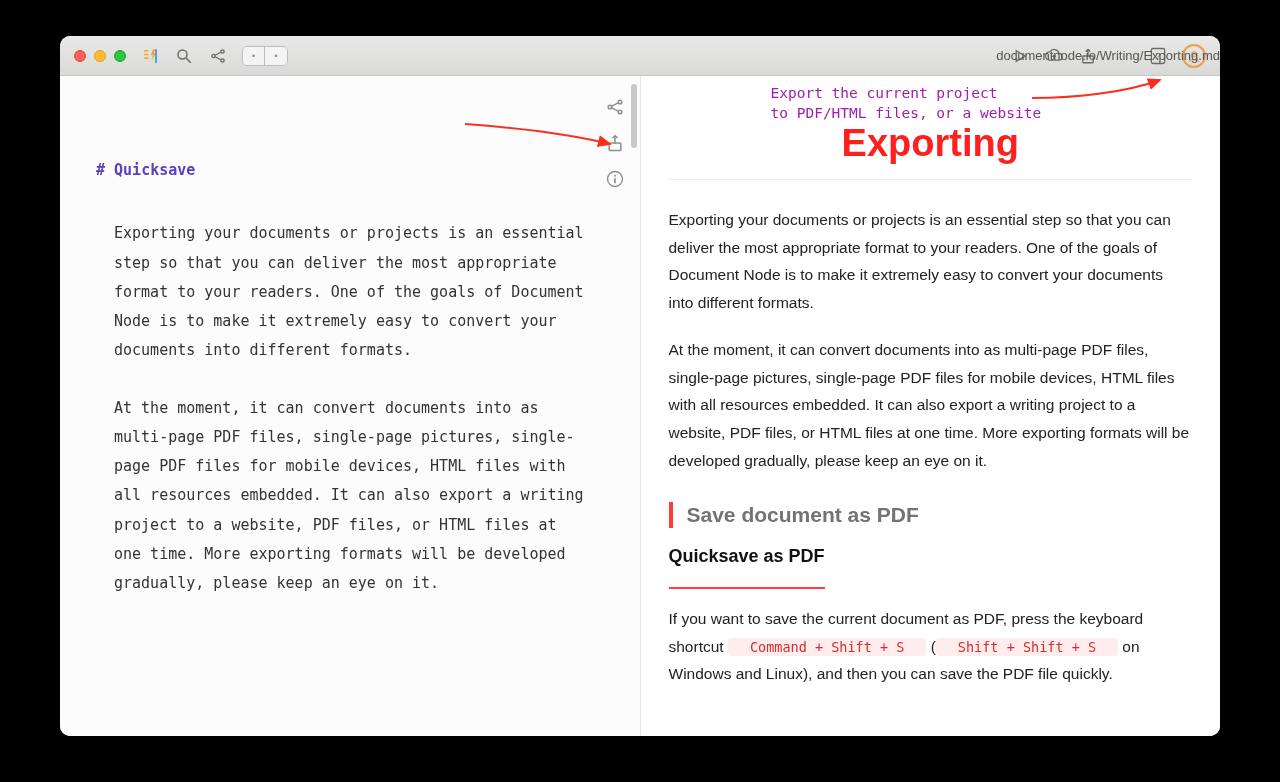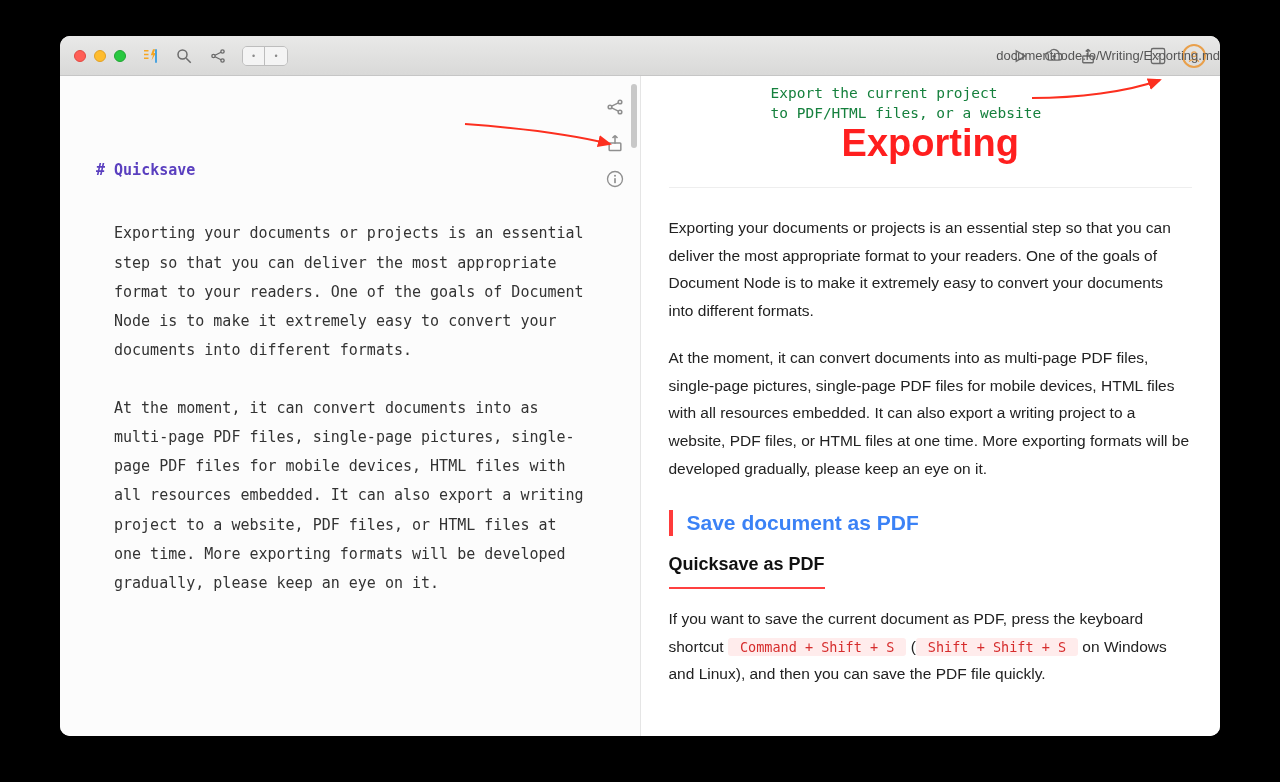--- a/index.html
+++ b/index.html
@@ -70,33 +70,33 @@
 
   .editor {
     position: absolute; left: 36px; right: 54px; top: 80px;
     font-family: "SF Mono", Menlo, monospace; font-size: 15px; color: #333;
     line-height: 1.95;
   }
   .heading-md { color: #5a3fbf; font-weight: 700; margin-bottom: 34px; font-size: 15px; }
   .editor p { margin-left: 18px; margin-bottom: 28px; }
 
   .preview { position: absolute; left: 28px; right: 28px; top: 46px; }
-  .preview-title { font-size: 38px; font-weight: 700; color: #ff1f1f; text-align: center; padding-bottom: 22px; border-bottom: 1px solid #eee; margin-bottom: 26px; }
+  .preview-title { font-size: 38px; font-weight: 700; color: #ff1f1f; text-align: center; padding-bottom: 14px; border-bottom: 1px solid #eee; margin-bottom: 26px; }
   .preview p { font-size: 15.5px; color: #222; line-height: 1.78; margin-bottom: 20px; }
   .h2blk { display: flex; align-items: center; margin: 28px 0 18px; }
   .h2blk::before { content:""; width: 4px; height: 26px; background: #ff3b3b; margin-right: 14px; }
-  .h2blk span { font-size: 21px; font-weight: 700; color: #3b82f6; }
-  .h3blk { font-size: 18px; font-weight: 700; color: #111; border-bottom: 2px solid #ff4040; display: inline-block; padding-bottom: 12px; margin-bottom: 16px; }
-  code.kbd { font-family: "SF Mono", Menlo, monospace; background: #ffecec; color: #d62c2c; padding: 1px 12px; border-radius: 3px; font-size: 13.5px; }
+  .h2blk span { font-size: 21px; font-weight: 700; color: #737373; }
+  .h3blk { font-size: 18px; font-weight: 700; color: #111; border-bottom: 2px solid #ff4040; display: inline-block; padding-bottom: 20px; margin-bottom: 16px; }
+  code.kbd { font-family: "SF Mono", Menlo, monospace; background: #ffecec; color: #d62c2c; padding: 1px 22px; border-radius: 3px; font-size: 13.5px; }
 
   .pillbox { display: flex; border: 1px solid #bdbdbd; border-radius: 5px; overflow: hidden; height: 20px; }
   .pillbox div { width: 22px; display: flex; align-items: center; justify-content: center; font-size: 9px; color: #8a8a8a; background: #f4f4f4; }
   .pillbox div:first-child { border-right: 1px solid #bdbdbd; }
 
-  .anno { position: absolute; color: #15803d; font-family: Menlo, monospace; font-size: 14.5px; line-height: 1.35; pointer-events: none; white-space: pre; z-index: 50; }
+  .anno { position: absolute; color: #a21caf; font-family: Menlo, monospace; font-size: 14.5px; line-height: 1.35; pointer-events: none; white-space: pre; z-index: 50; }
   .arrow { position: absolute; z-index: 49; pointer-events: none; }
 </style>
 </head>
 <body>
 
 <div class="window">
 
   <div class="titlebar">
     <div class="traffic">
       <div class="tl red"></div>

